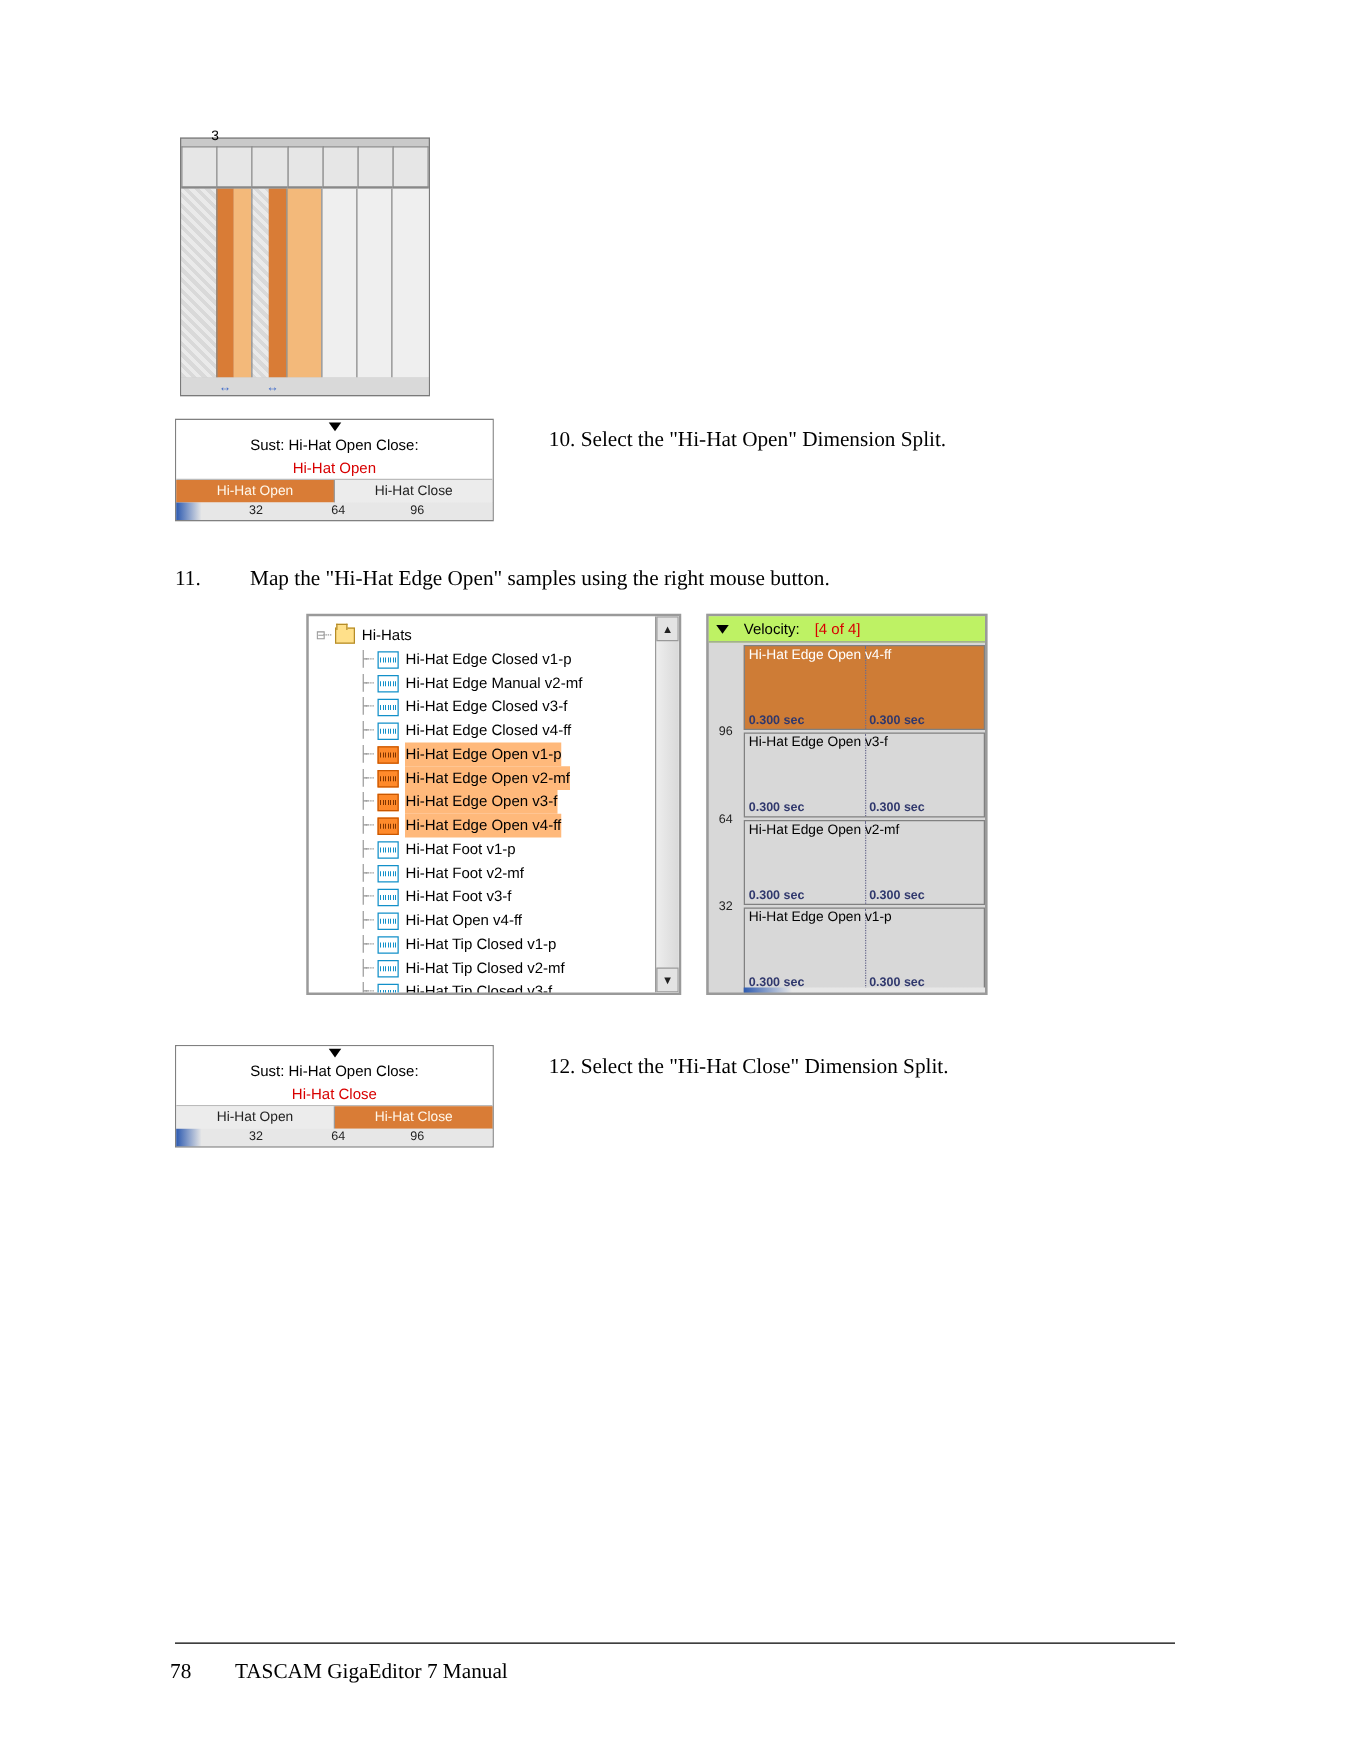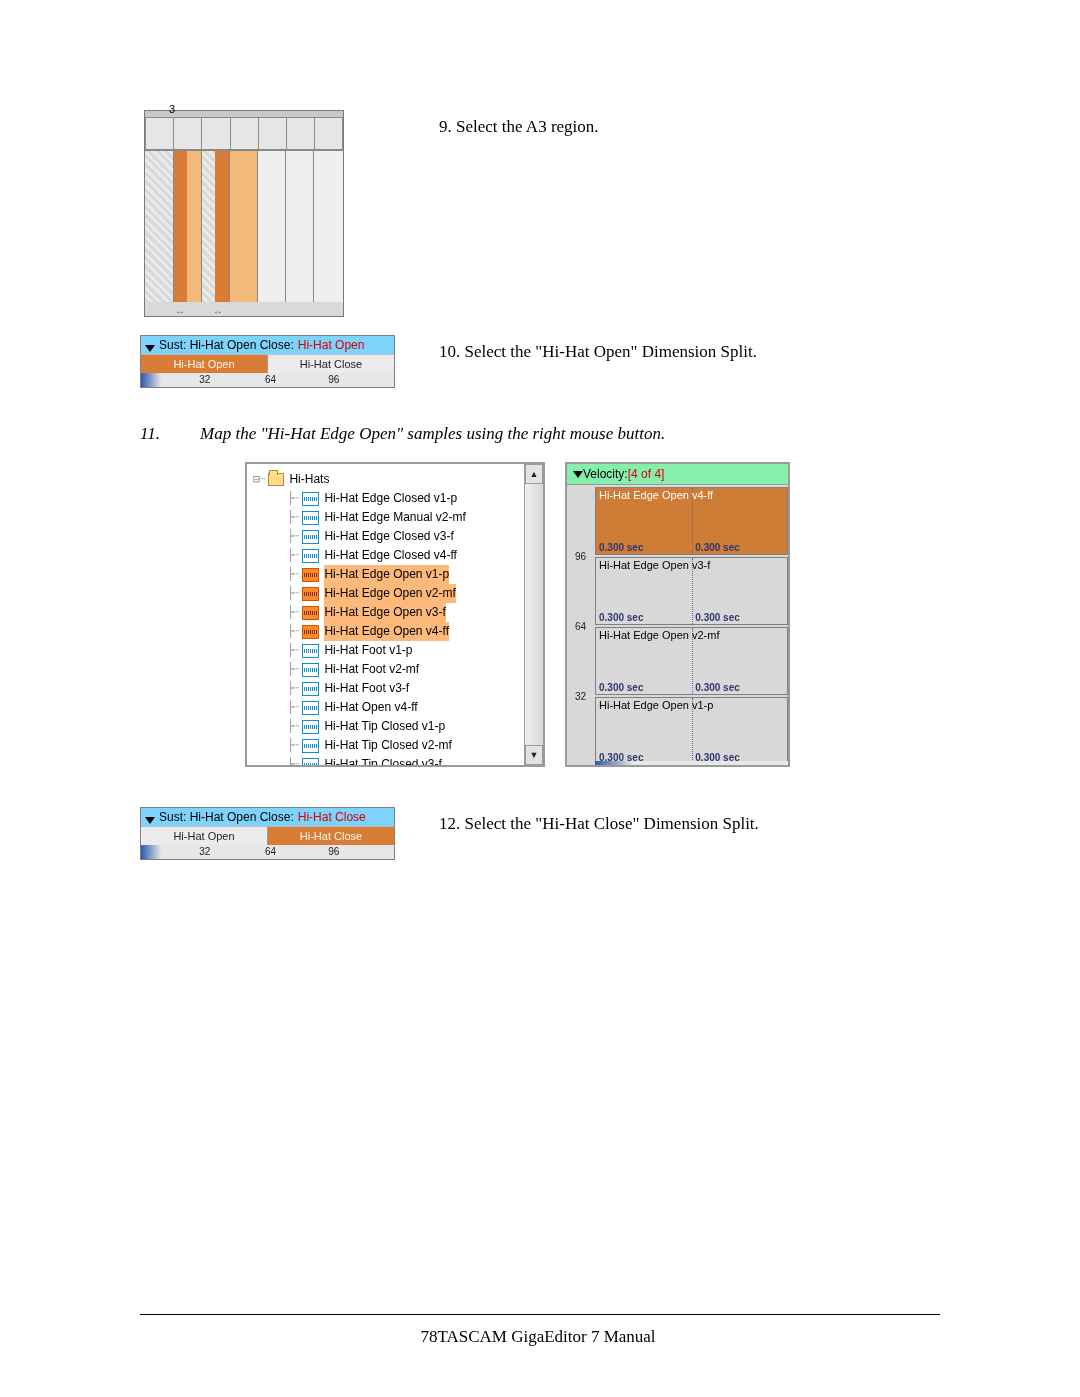--- a/index.html
+++ b/index.html
@@ -79,25 +79,26 @@
   
   .dim-panel {
     width: 255px;
     border:1px solid #808080;
     background:#ececec;
     font-family: Arial, sans-serif;
     font-size: 12px;
     box-sizing:border-box;
   }
   .dim-header {
-    display:flex; align-items:flex-end; gap:4px;
+    display:flex; align-items:center; gap:4px;
     padding:2px 4px;
-    background:#7dd3fc;
+    background:#ffffff;
     border-bottom:1px solid #bbb;
     white-space:nowrap;
+    flex-direction:column;
   }
   .tri { display:inline-block; width:0;height:0;
     border-left:5px solid transparent;
     border-right:5px solid transparent;
     border-top:7px solid #000; }
   .dim-header .red { color:#d80000; }
   .dim-splits {
     display:flex; height:18px;
   }
   .dim-splits > div {
@@ -188,22 +189,22 @@
     width: 225px;
     height: 305px;
     border:2px solid #9a9a9a;
     background:#d8d8d8;
     font-family: Arial, sans-serif;
     font-size: 12px;
     position:relative;
     box-sizing:border-box;
   }
   .vel-header {
-    display:flex; align-items:center; gap:0;
-    padding:3px 6px; background:#86efac;
+    display:flex; align-items:center; gap:12px;
+    padding:3px 6px; background:#bef264;
     border-bottom:1px solid #9a9a9a;
   }
   .vel-header .red { color:#d80000; }
   .vel-grid {
     position:absolute; top:23px; left:0; right:0; bottom:0;
   }
   .vel-cell {
     position:absolute; left:28px; right:0;
     border:1px solid #808080;
     box-sizing:border-box;
@@ -226,33 +227,33 @@
   }
   .vel-bot-ruler {
     position:absolute; bottom:0; left:28px; right:0; height:4px;
     background:linear-gradient(90deg,#2d5ab0 0%, #e7e7e7 20%);
   }
 
   
   .step11 {
     display:flex; align-items:flex-start; gap:36px;
     margin: 36px 0 18px 0;
-    font-style: italic;
   }
   .step11 .num { width:24px; }
 
   
   .footer-rule {
     position:absolute; left:140px; right:140px; bottom:82px;
     border-top:1px solid #000;
   }
   .footer {
     position:absolute; left:136px; right:140px; bottom:50px;
-    display:flex; justify-content:center;
+    display:flex; justify-content:flex-start;
     font-size:17px;
+    gap:35px;
   }
 </style>
 </head>
 <body>
 
 <div class="page">
 
   <div class="step-row">
     <div class="step-figure">
       <div class="kbd-fig">
@@ -281,21 +282,20 @@
         <div class="kbd-divider" style="left:112px;"></div>
         <div class="kbd-divider" style="left:140px;"></div>
         <div class="kbd-divider" style="left:168px;"></div>
         <div class="kbd-bottom">
           <span class="arrow" style="left:30px;">↔</span>
           <span class="arrow" style="left:68px;">↔</span>
         </div>
       </div>
     </div>
     <div class="step-text">
-      <p>9. Select the A3 region.</p>
     </div>
   </div>
 
   <div class="step-row" style="margin-top:12px;">
     <div class="step-figure">
       <div class="dim-panel">
         <div class="dim-header">
           <span class="tri"></span>
           <span>Sust: Hi-Hat Open Close:</span>
           <span class="red">Hi-Hat Open</span>

